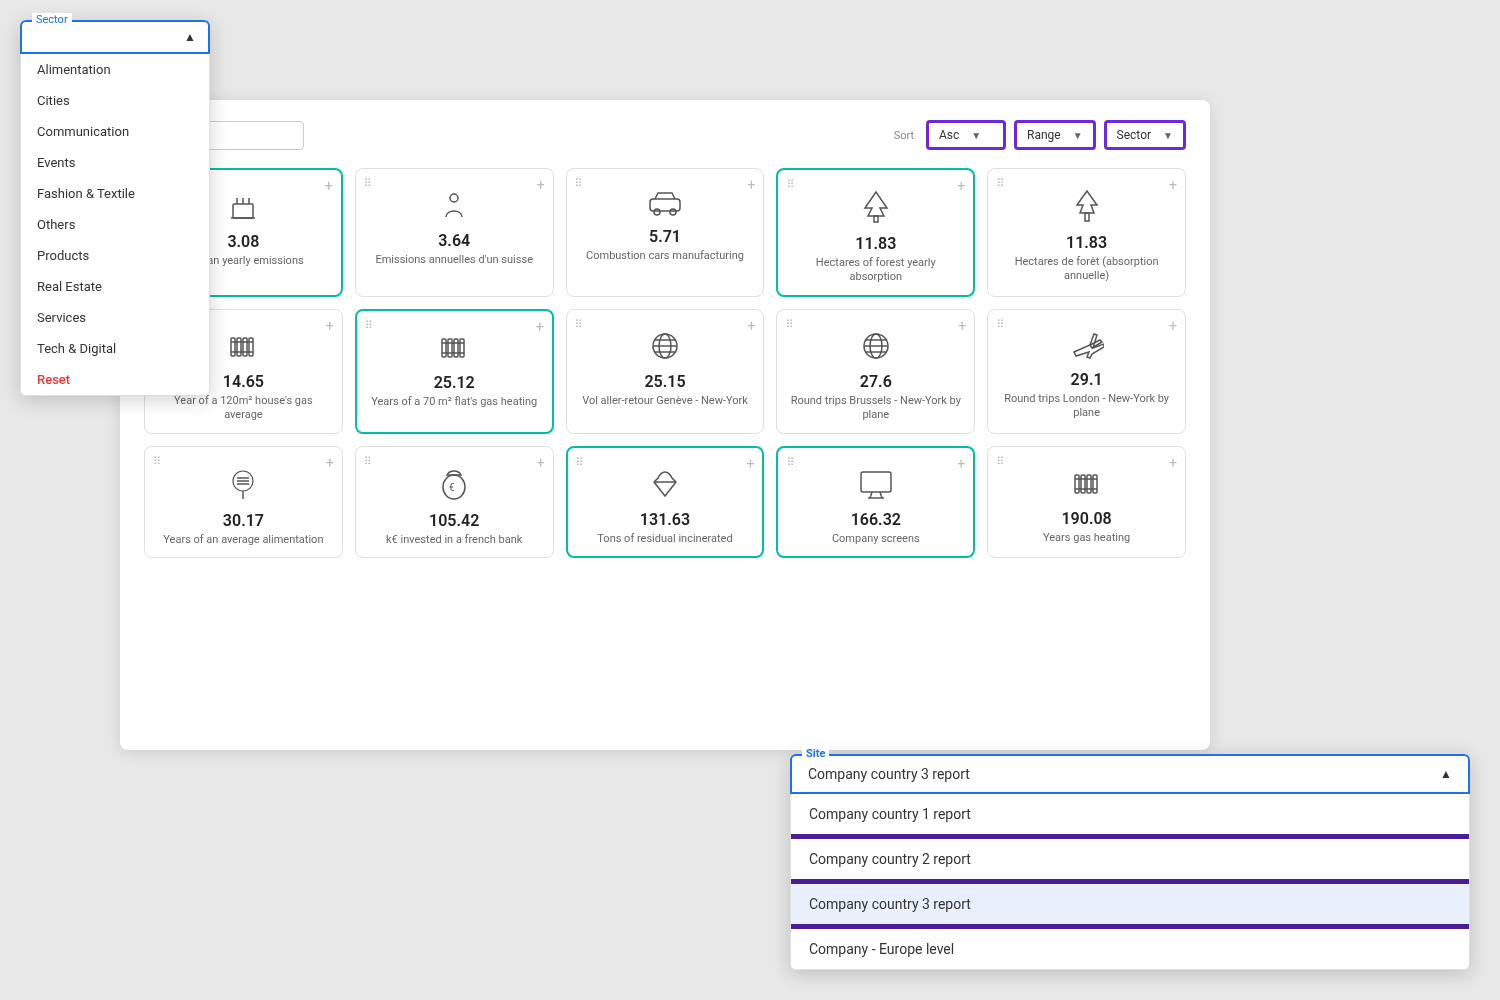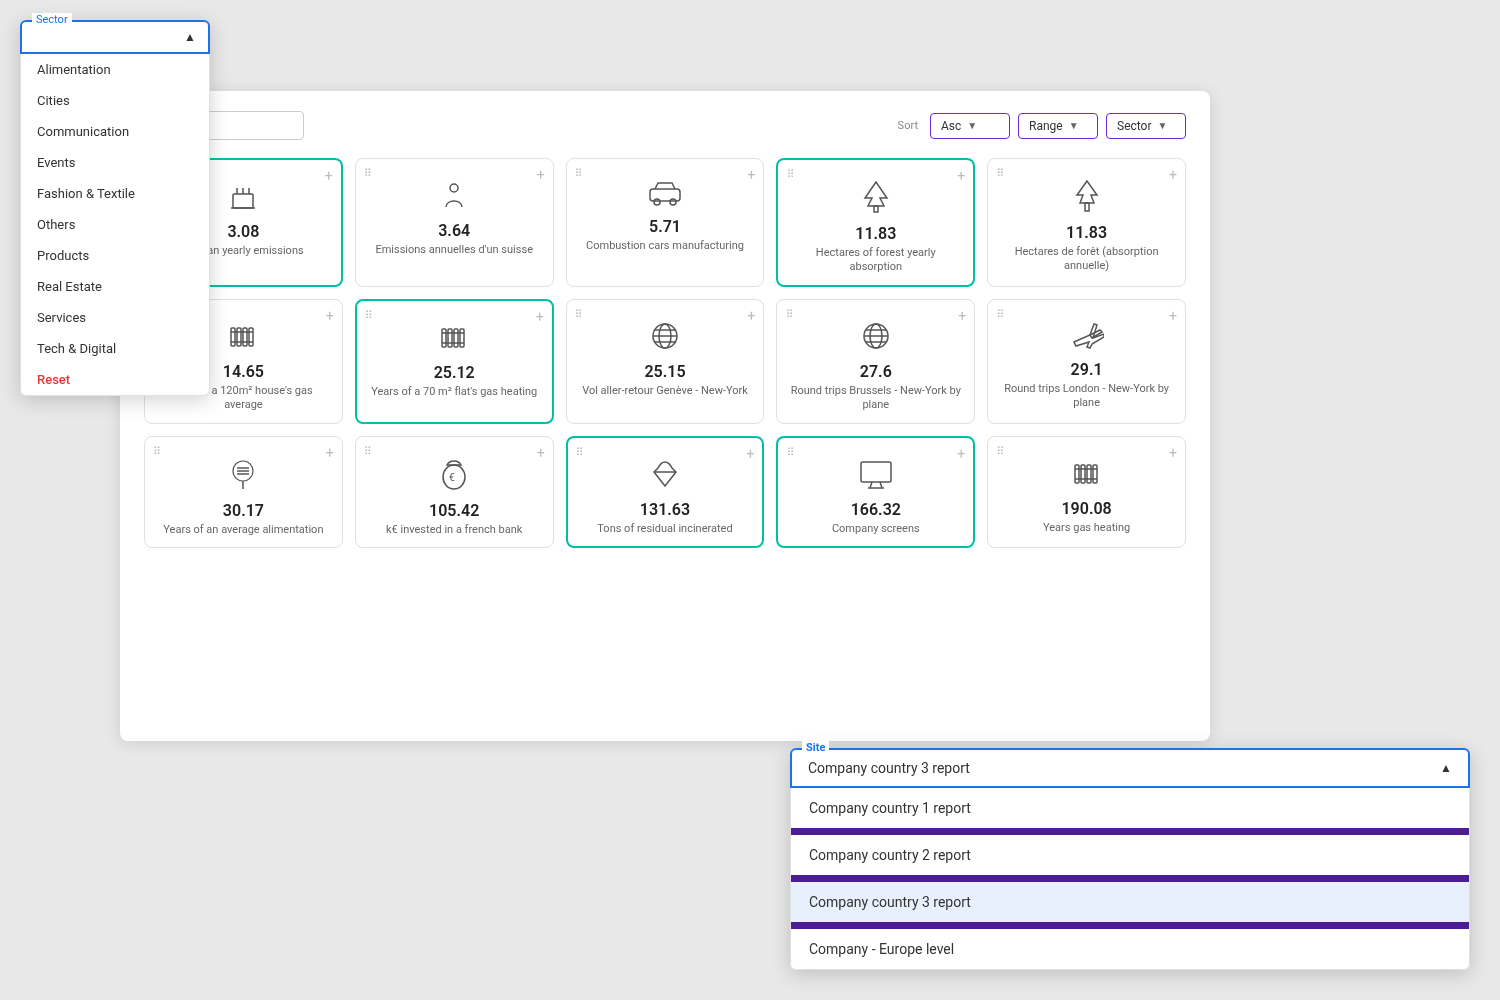--- a/index.html
+++ b/index.html
@@ -8,21 +8,21 @@
       font-family: -apple-system, BlinkMacSystemFont, 'Segoe UI', Roboto, sans-serif;
       width: 1500px;
       height: 1000px;
       overflow: hidden;
       position: relative;
     }
 
     
     .main-panel {
       position: absolute;
-      top: 91px;
+      top: 100px;
       left: 120px;
       width: 1090px;
       height: 650px;
       background: #fff;
       border-radius: 8px;
       box-shadow: 0 2px 16px rgba(0,0,0,0.12);
       padding: 20px 24px;
     }
 
     .toolbar {
@@ -47,30 +47,30 @@
       align-items: center;
       gap: 8px;
     }
 
     .sort-label {
       font-size: 11px;
       color: #888;
     }
 
     .sort-select {
-      border: 1px solid #6d28d9;
+      border: 3px solid #6d28d9;
       border-radius: 4px;
       padding: 5px 10px;
       font-size: 12px;
       color: #333;
       background: #fff;
       cursor: pointer;
       display: flex;
       align-items: center;
-      gap: 6px;
+      gap: 12px;
       min-width: 80px;
     }
 
     .sort-select .arrow {
       color: #666;
       font-size: 10px;
     }
 
     
     .cards-grid {
@@ -238,21 +238,21 @@
       border-top: none;
       border-radius: 0 0 6px 6px;
       background: #fff;
     }
 
     .site-menu-item {
       padding: 12px 18px;
       font-size: 14px;
       color: #333;
       cursor: pointer;
-      border-bottom: 7px solid #4c1d95;
+      border-bottom: 5px solid #4c1d95;
     }
 
     .site-menu-item:last-child {
       border-bottom: none;
     }
 
     .site-menu-item.selected {
       background: #e8f0fe;
       color: #333;
     }

